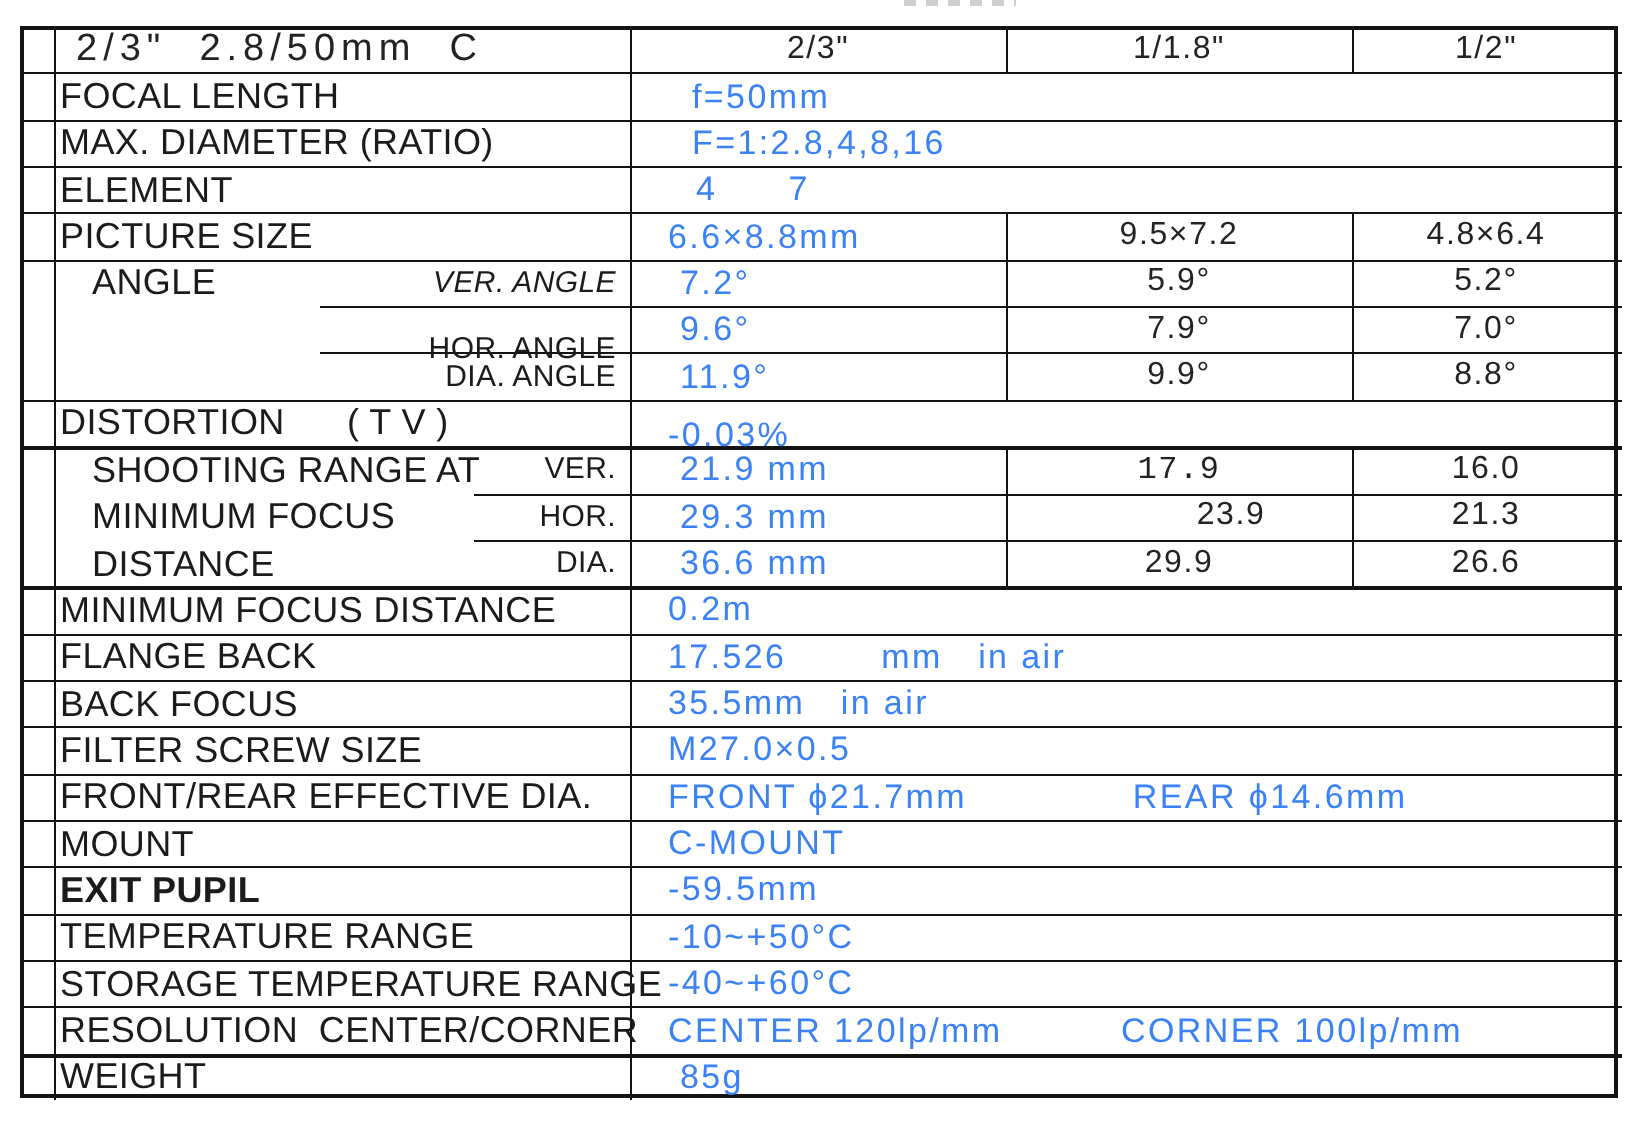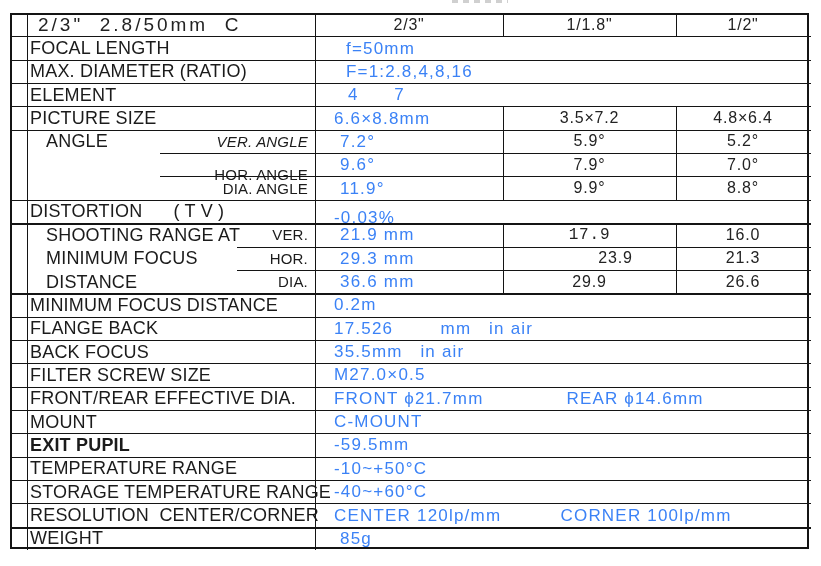--- a/index.html
+++ b/index.html
@@ -79,21 +79,21 @@
       <div class="ln" style="left: 10px; top: 503.35px; width: 801px; height: 1px;"></div>
       <div class="ln" style="left: 10px; top: 526.7px; width: 801px; height: 2px;"></div>
       <div class="cell label" style="left: 30px; top: 36.35px; height: 23.35px;">FOCAL LENGTH</div>
       <div class="cell value" style="left: 346px; width: 459px; top: 36.35px; height: 23.35px;">f=50mm</div>
       <div class="cell label" style="left: 30px; top: 59.7px; height: 23.35px;">MAX. DIAMETER (RATIO)</div>
       <div class="cell value" style="left: 346px; width: 459px; top: 59.7px; height: 23.35px;">F=1:2.8,4,8,16</div>
       <div class="cell label" style="left: 30px; top: 83.05px; height: 23.35px;">ELEMENT</div>
       <div class="cell value" style="left: 348px; width: 457px; top: 83.05px; height: 23.35px;">4      7</div>
       <div class="cell label" style="left: 30px; top: 106.4px; height: 23.35px;">PICTURE SIZE</div>
       <div class="cell value" style="left: 334px; width: 169px; top: 106.4px; height: 23.35px;">6.6×8.8mm</div>
-      <div class="cell valnum" style="left: 503px; width: 173px; top: 106.4px; height: 23.35px;">3.5×7.2</div>
+      <div class="cell valnum" style="left: 503px; width: 173px; top: 106.4px; height: 23.35px;">9.5×7.2</div>
       <div class="cell valnum" style="left: 676px; width: 134px; top: 106.4px; height: 23.35px;">4.8×6.4</div>
       <div class="cell label" style="left: 46px; top: 129.75px; height: 23.35px;">ANGLE</div>
       <div class="cell sublabel" style="left: 150px; width: 158px; top: 129.75px; height: 23.35px; font-style: italic;">VER. ANGLE</div>
       <div class="cell value" style="left: 340px; width: 163px; top: 129.75px; height: 23.35px;">7.2°</div>
       <div class="cell valnum" style="left: 503px; width: 173px; top: 129.75px; height: 23.35px;">5.9°</div>
       <div class="cell valnum" style="left: 676px; width: 134px; top: 129.75px; height: 23.35px;">5.2°</div>
       <div class="cell sublabel" style="left: 150px; width: 158px; top: 163px; height: 23.35px; text-align: right;">HOR. ANGLE</div>
       <div class="cell value" style="left: 340px; width: 163px; top: 153.1px; height: 23.35px;">9.6°</div>
       <div class="cell valnum" style="left: 503px; width: 173px; top: 153.1px; height: 23.35px;">7.9°</div>
       <div class="cell valnum" style="left: 676px; width: 134px; top: 153.1px; height: 23.35px;">7.0°</div>

